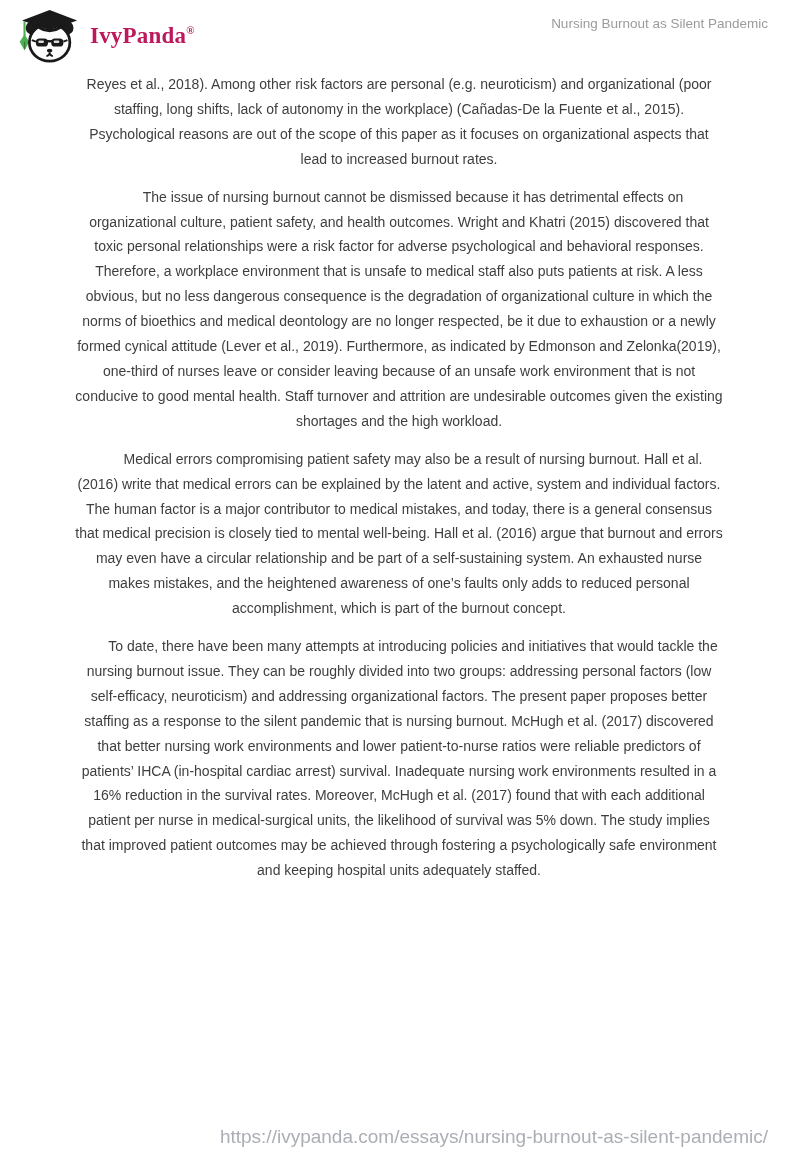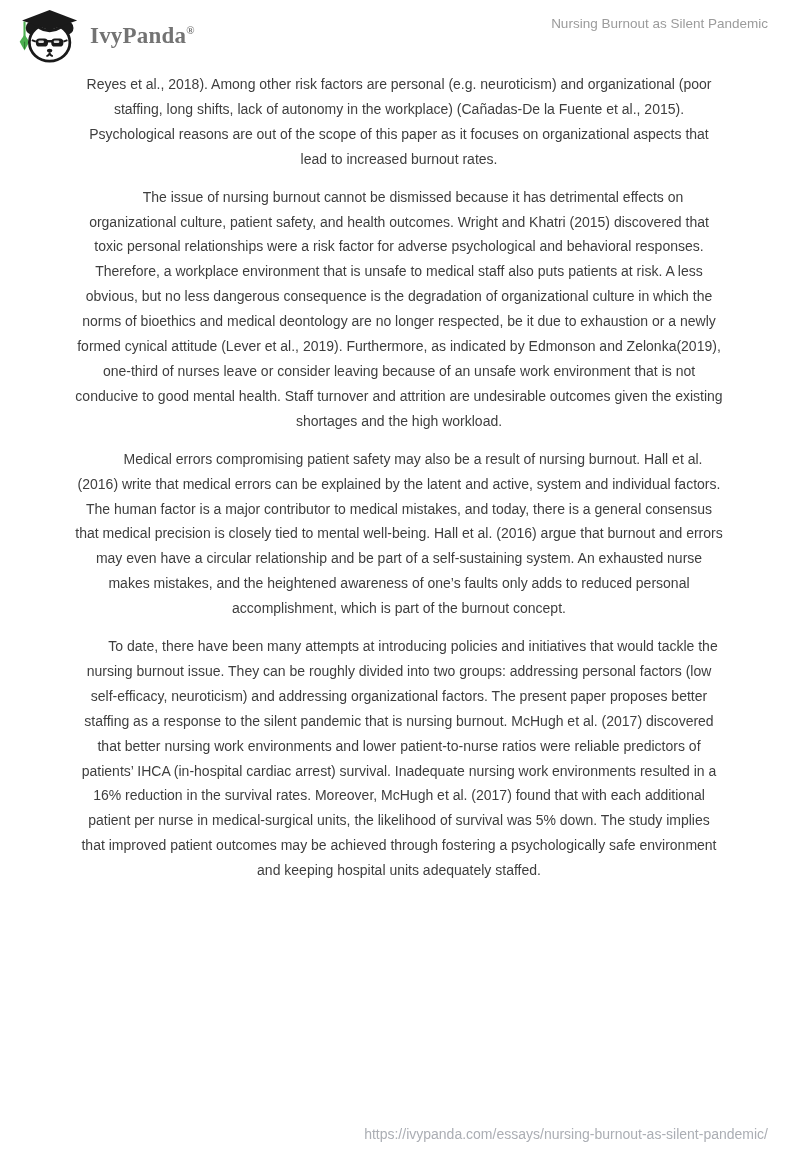--- a/index.html
+++ b/index.html
@@ -30,21 +30,21 @@
   .brand {
     display: flex;
     align-items: center;
     gap: 8px;
   }
   .logo-svg { width: 68px; height: 56px; display: block; }
   .brand-name {
     font-family: "Liberation Serif", "DejaVu Serif", serif;
     font-weight: bold;
     font-size: 23px;
-    color: #737373;
+    color: #be185d;
     letter-spacing: 0.2px;
     line-height: 56px;
   }
   .brand-name sup {
     font-size: 11px;
     font-weight: bold;
     vertical-align: super;
     line-height: 0;
   }
   .doc-title {
@@ -69,21 +69,21 @@
     text-indent: 28px;
     margin-bottom: 13px;
   }
   .content p.no-indent { text-indent: 0; }
 
   
   .footer {
     position: absolute;
     top: 1126px;
     right: 32px;
-    font-size: 14px;
+    font-size: 19px;
     color: #abaeb4;
     text-align: right;
   }
 </style>
 </head>
 <body>
 
 <div class="page">
 
   <div class="header">

